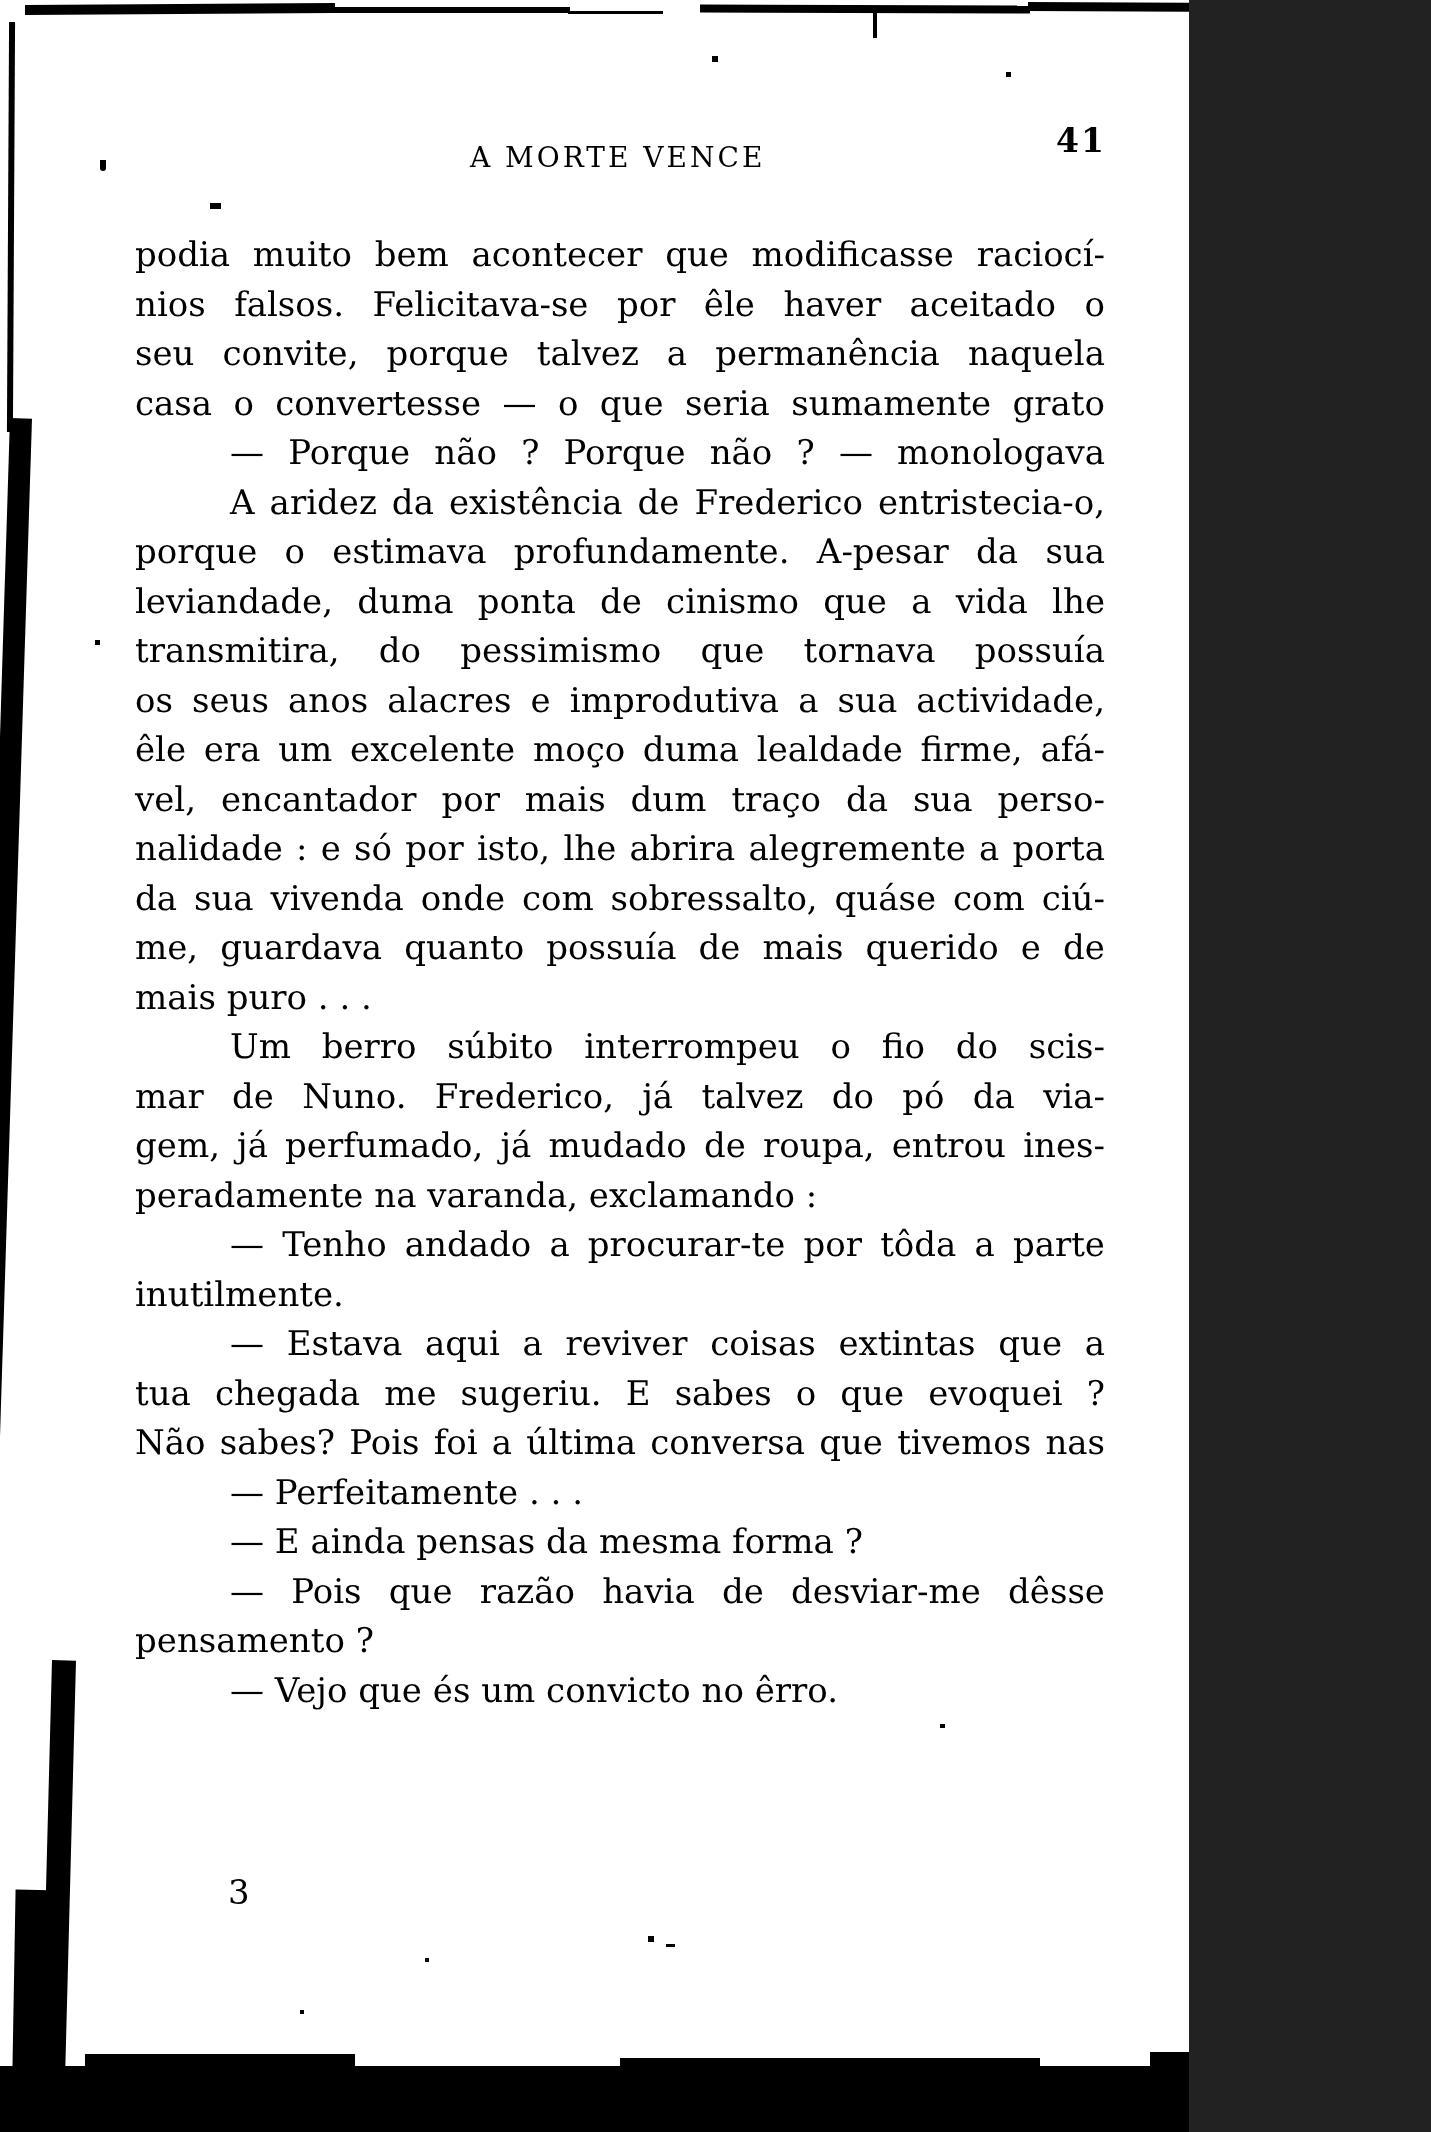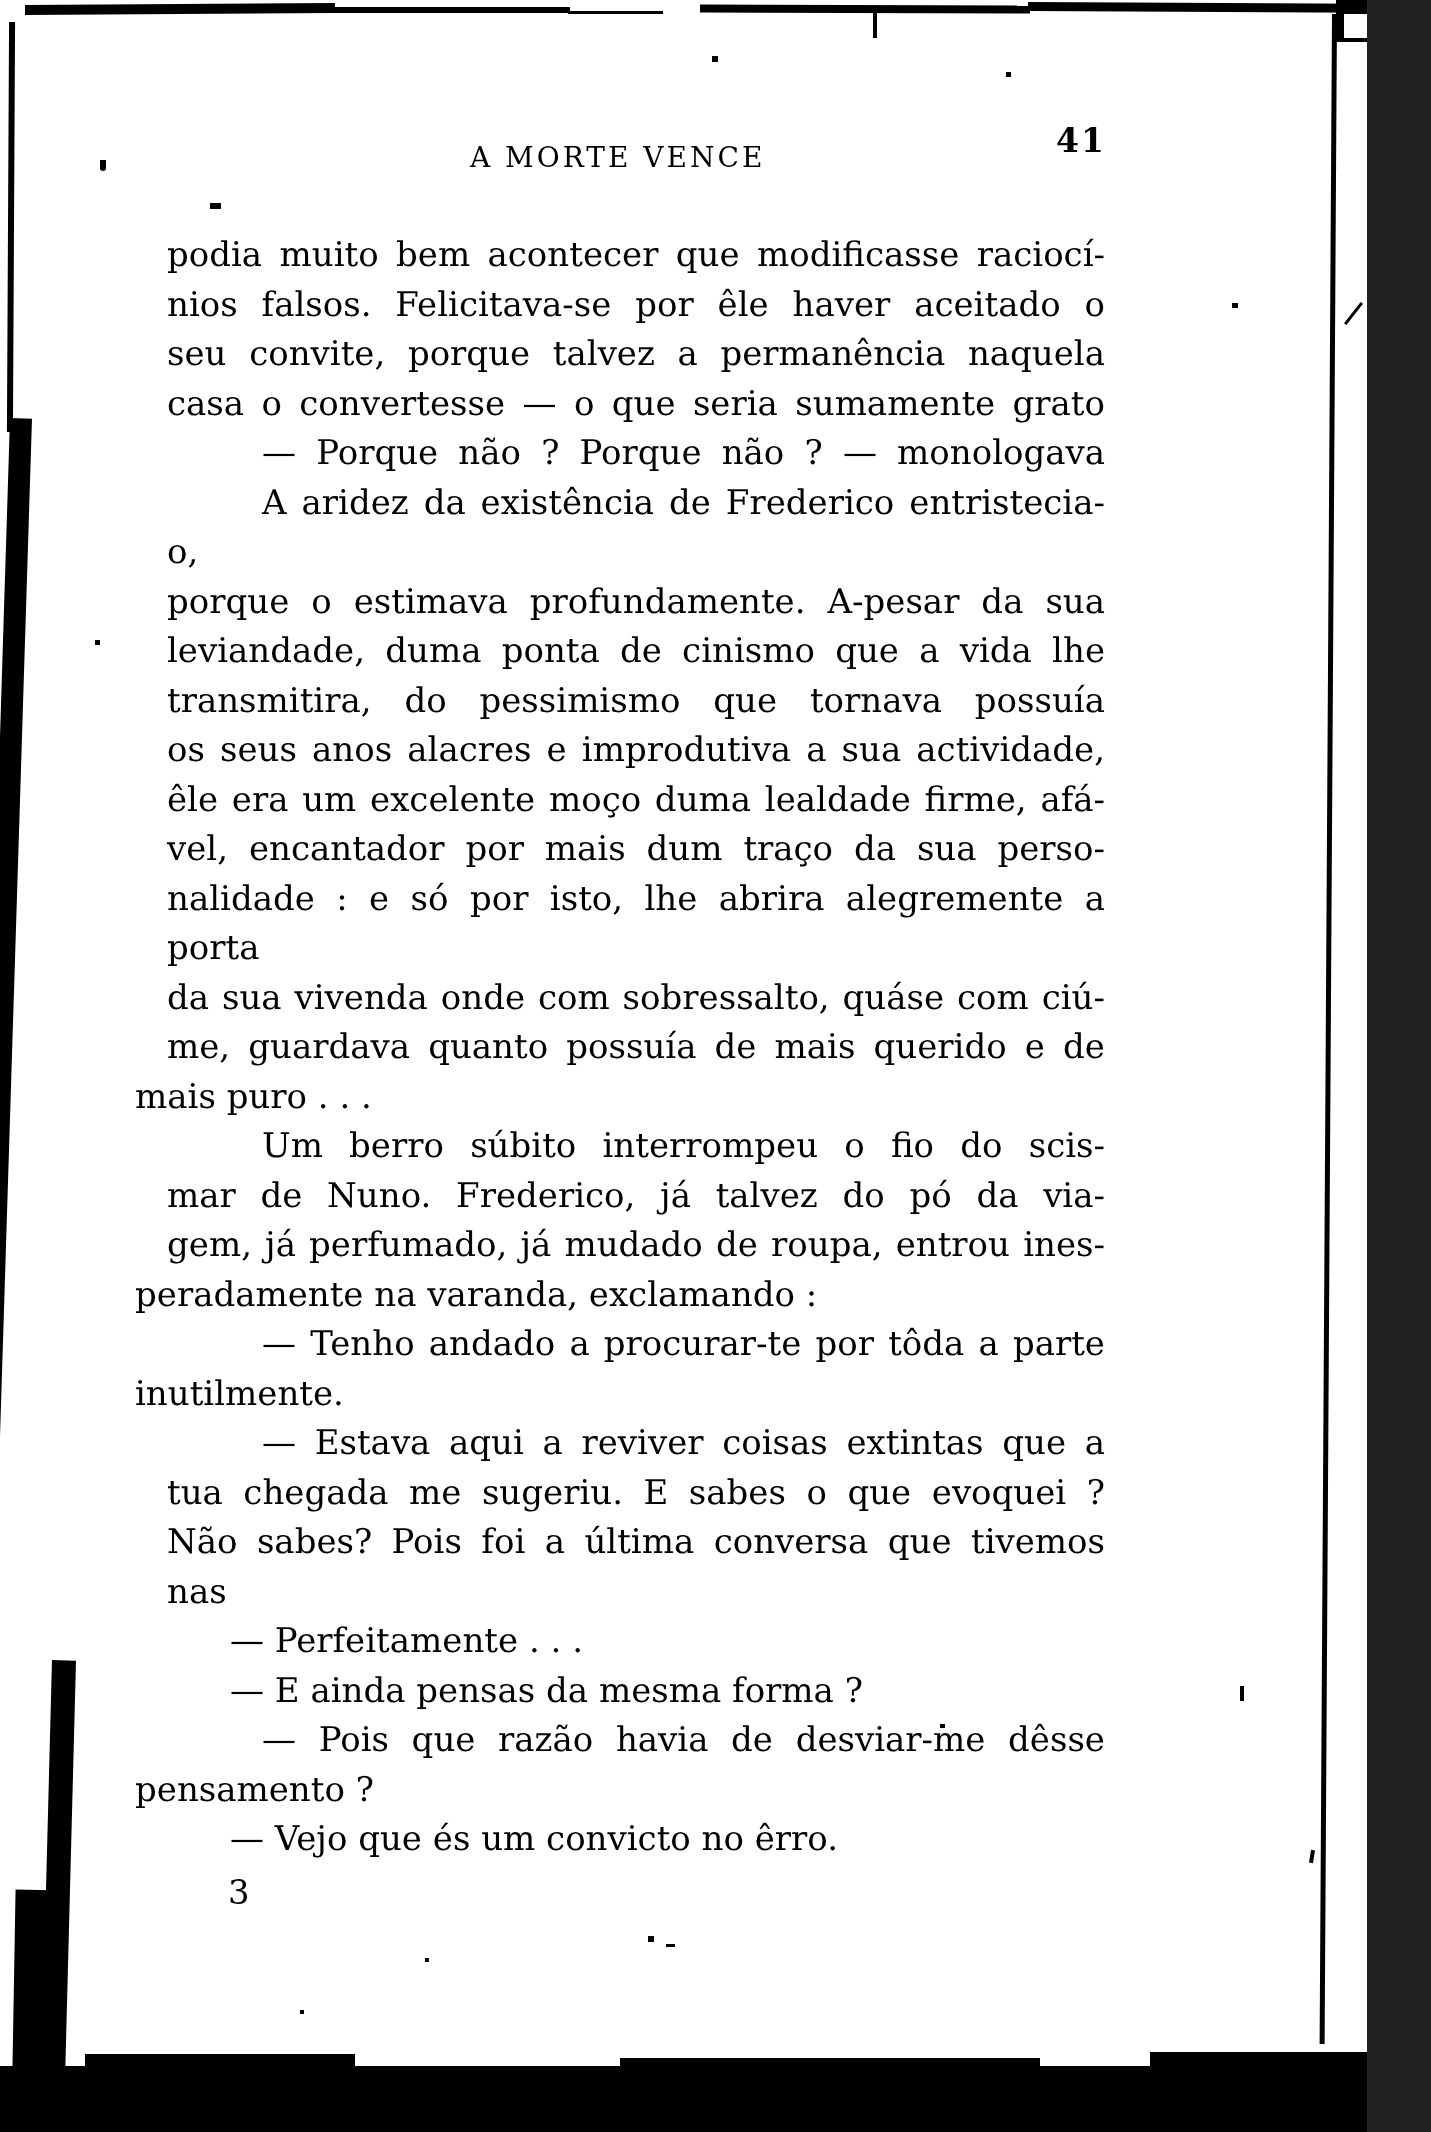--- a/index.html
+++ b/index.html
@@ -2,21 +2,21 @@
 <html><head>
 <meta charset="utf-8">
 <style>
   html, body {
     margin: 0;
     padding: 0;
     background: #222;
   }
   .page {
     position: relative;
-    width: 1367px;
+    width: 1189px;
     height: 2132px;
     background: #ffffff;
     overflow: hidden;
     font-family: "DejaVu Serif", serif;
     color: #000;
   }
   
   .header-title {
     position: absolute;
     left: 470px;
@@ -44,21 +44,20 @@
     line-height: 49.5px;
     text-rendering: geometricPrecision;
   }
   .line {
     white-space: normal;
     text-align: left;
   }
   .line.j {
     text-align: justify;
     text-align-last: justify;
-    margin-left: 32px;
   }
   .line.ind {
     text-indent: 95px;
   }
   .signature-mark {
     position: absolute;
     left: 228px;
     top: 1872px;
     font-size: 34px;
   }

